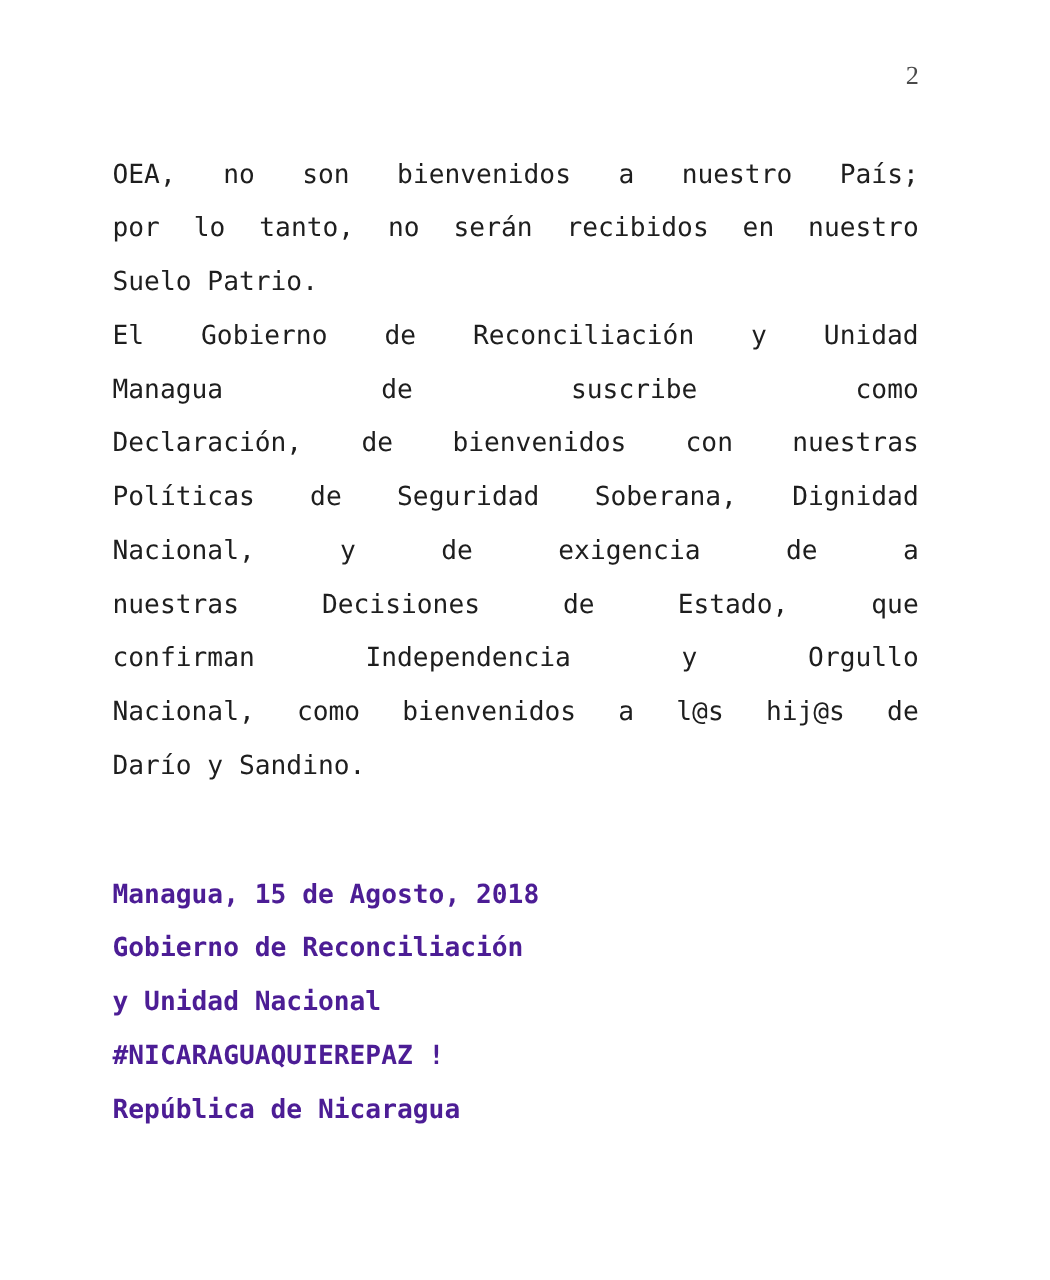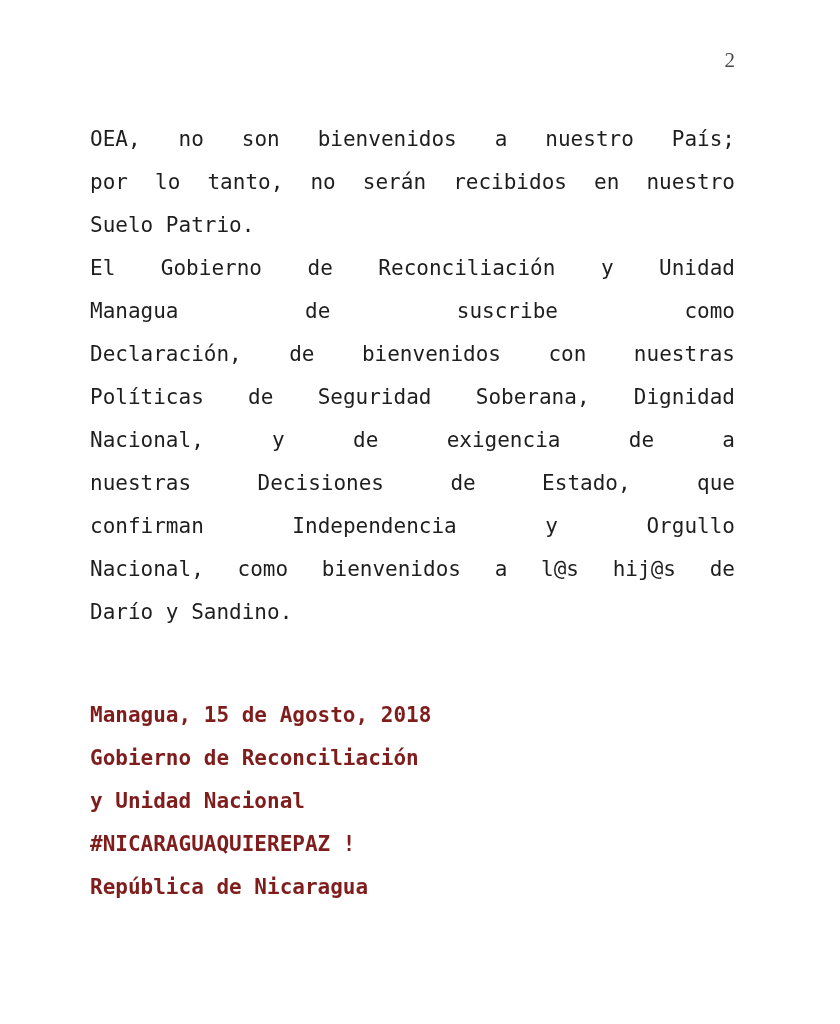--- a/index.html
+++ b/index.html
@@ -32,21 +32,21 @@
     top: 118px;
     width: 645px;
     color: #1e1e1e;
     font-size: 21px;
   }
   .para { margin: 0; }
   .para:nth-child(2) { }
   .para:nth-child(3) { margin-top: 60px; }
   .para.bold {
     font-weight: bold;
-    color: #7f1d1d;
+    color: #4c1d95;
   }
   .line {
     height: 43px;
     line-height: 43px;
     white-space: pre;
   }
   .line.just {
     display: flex;
     justify-content: space-between;
   }

